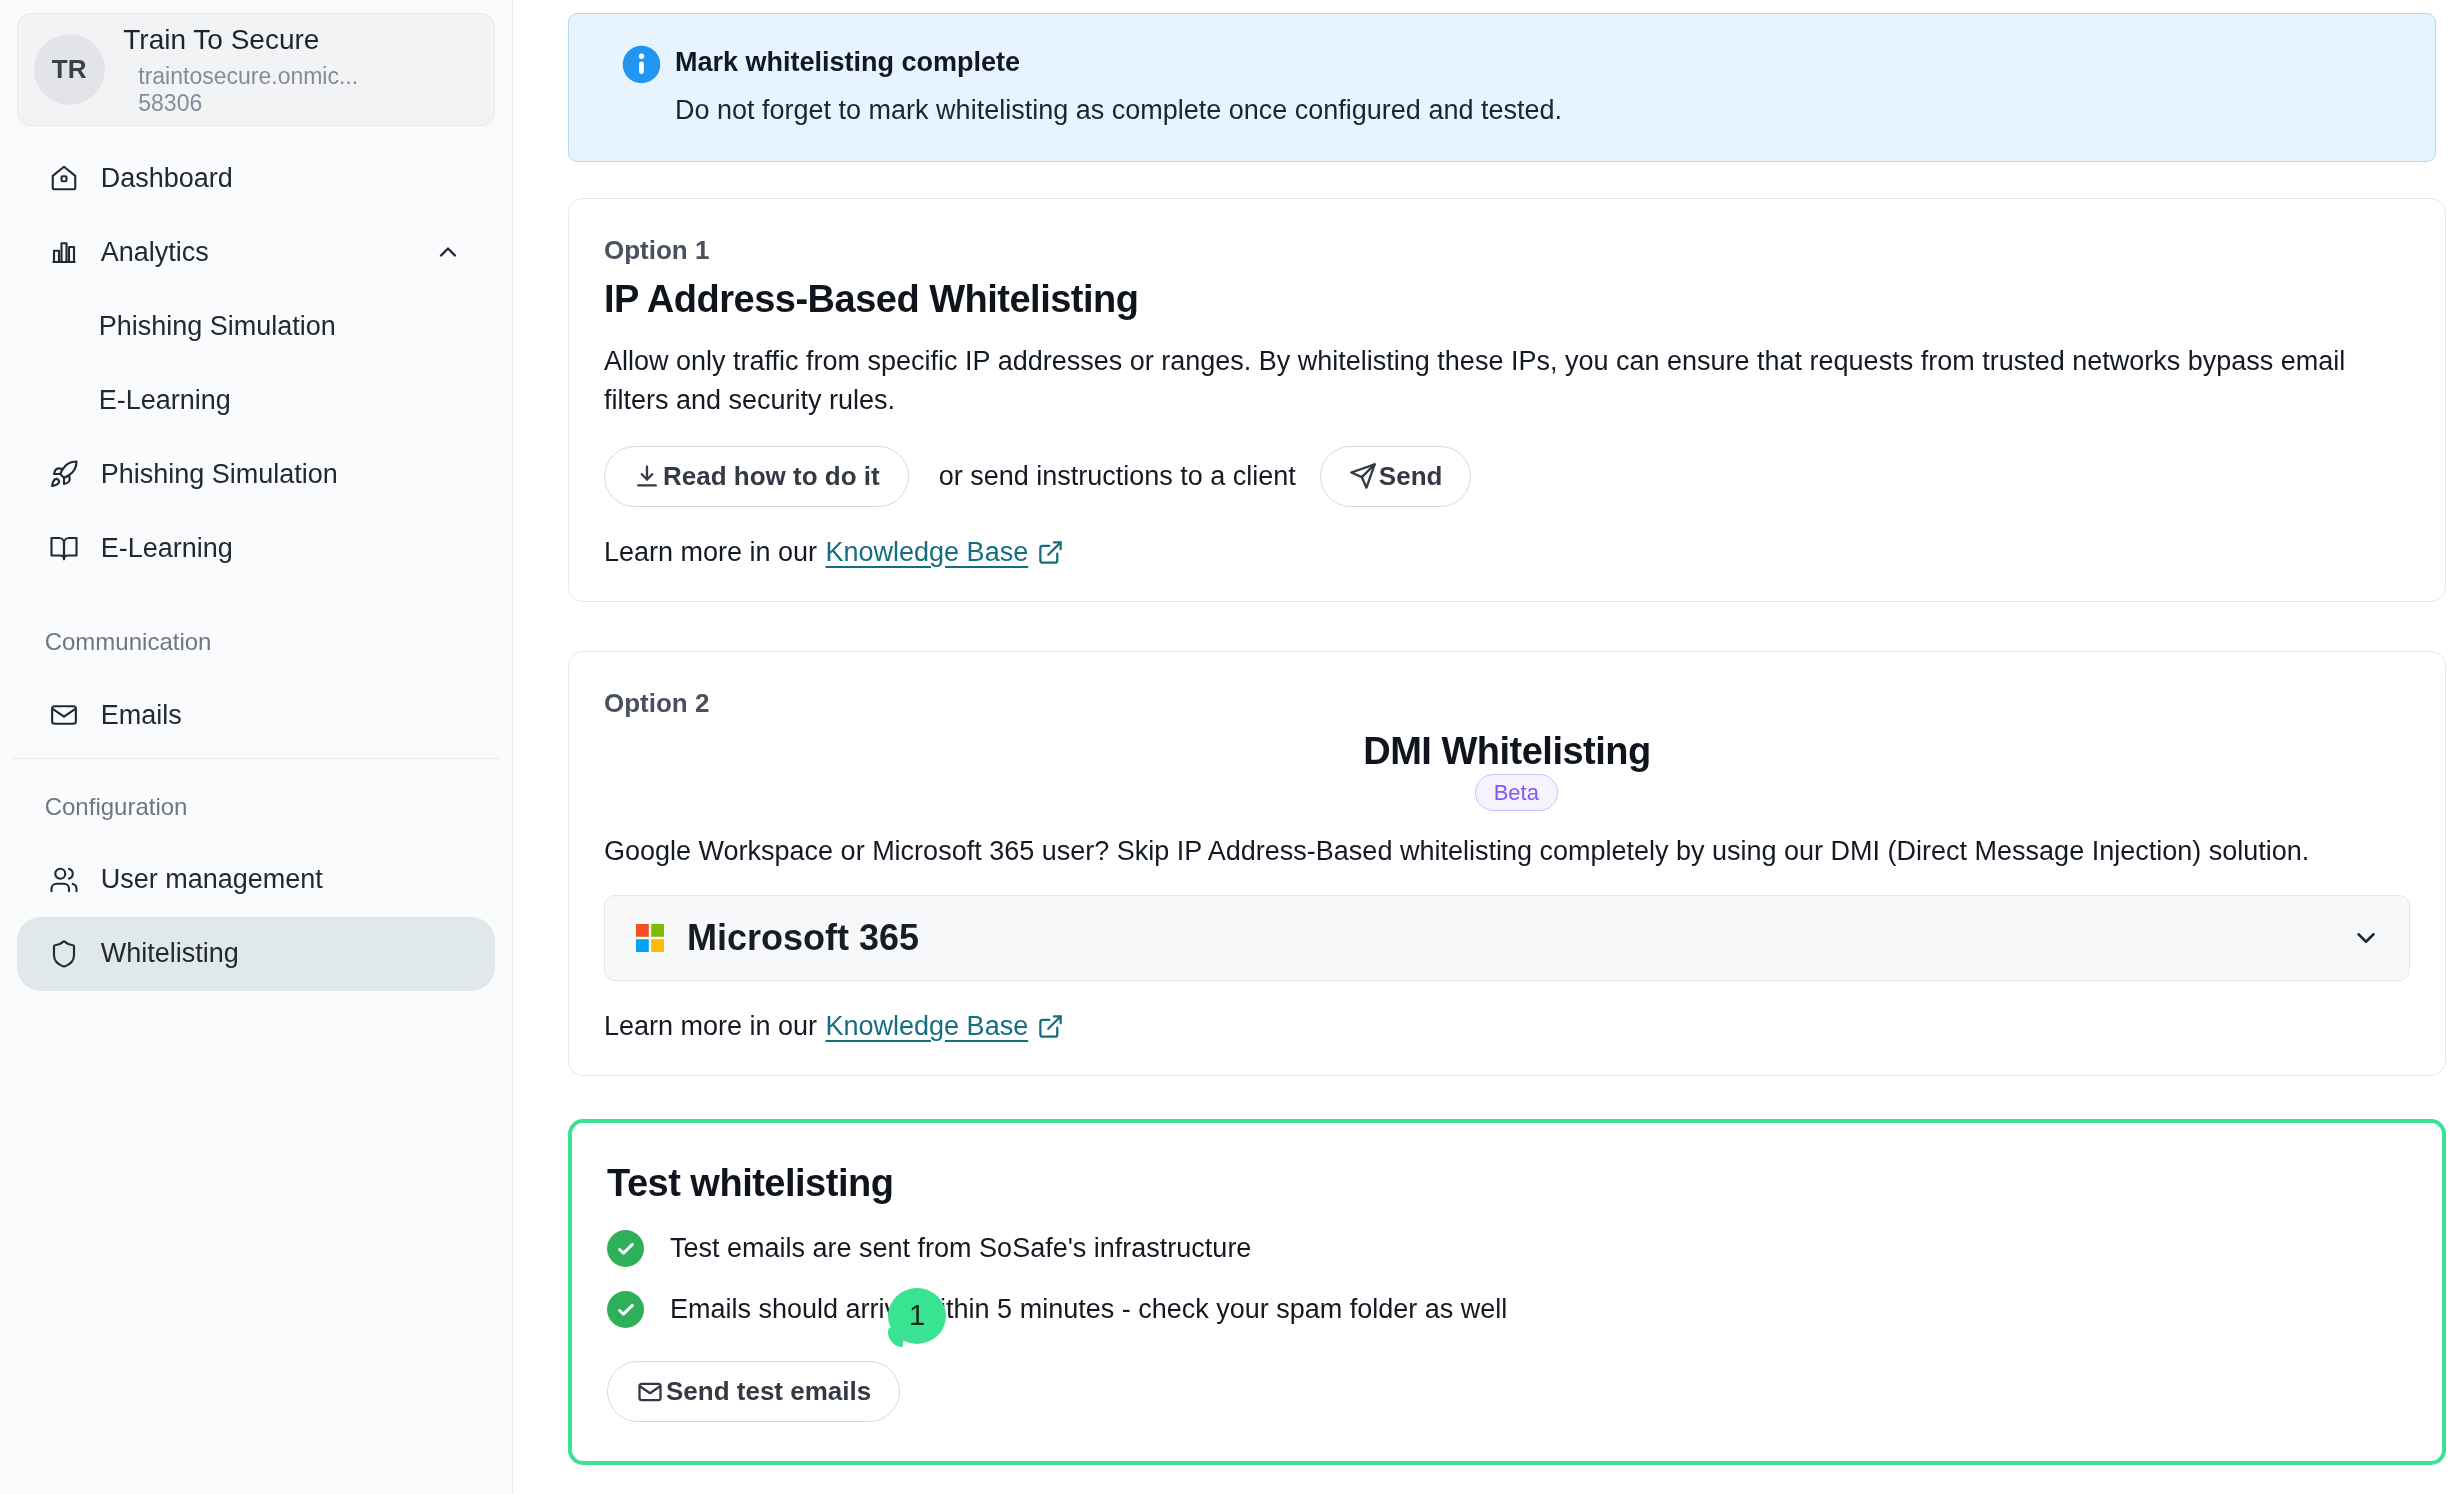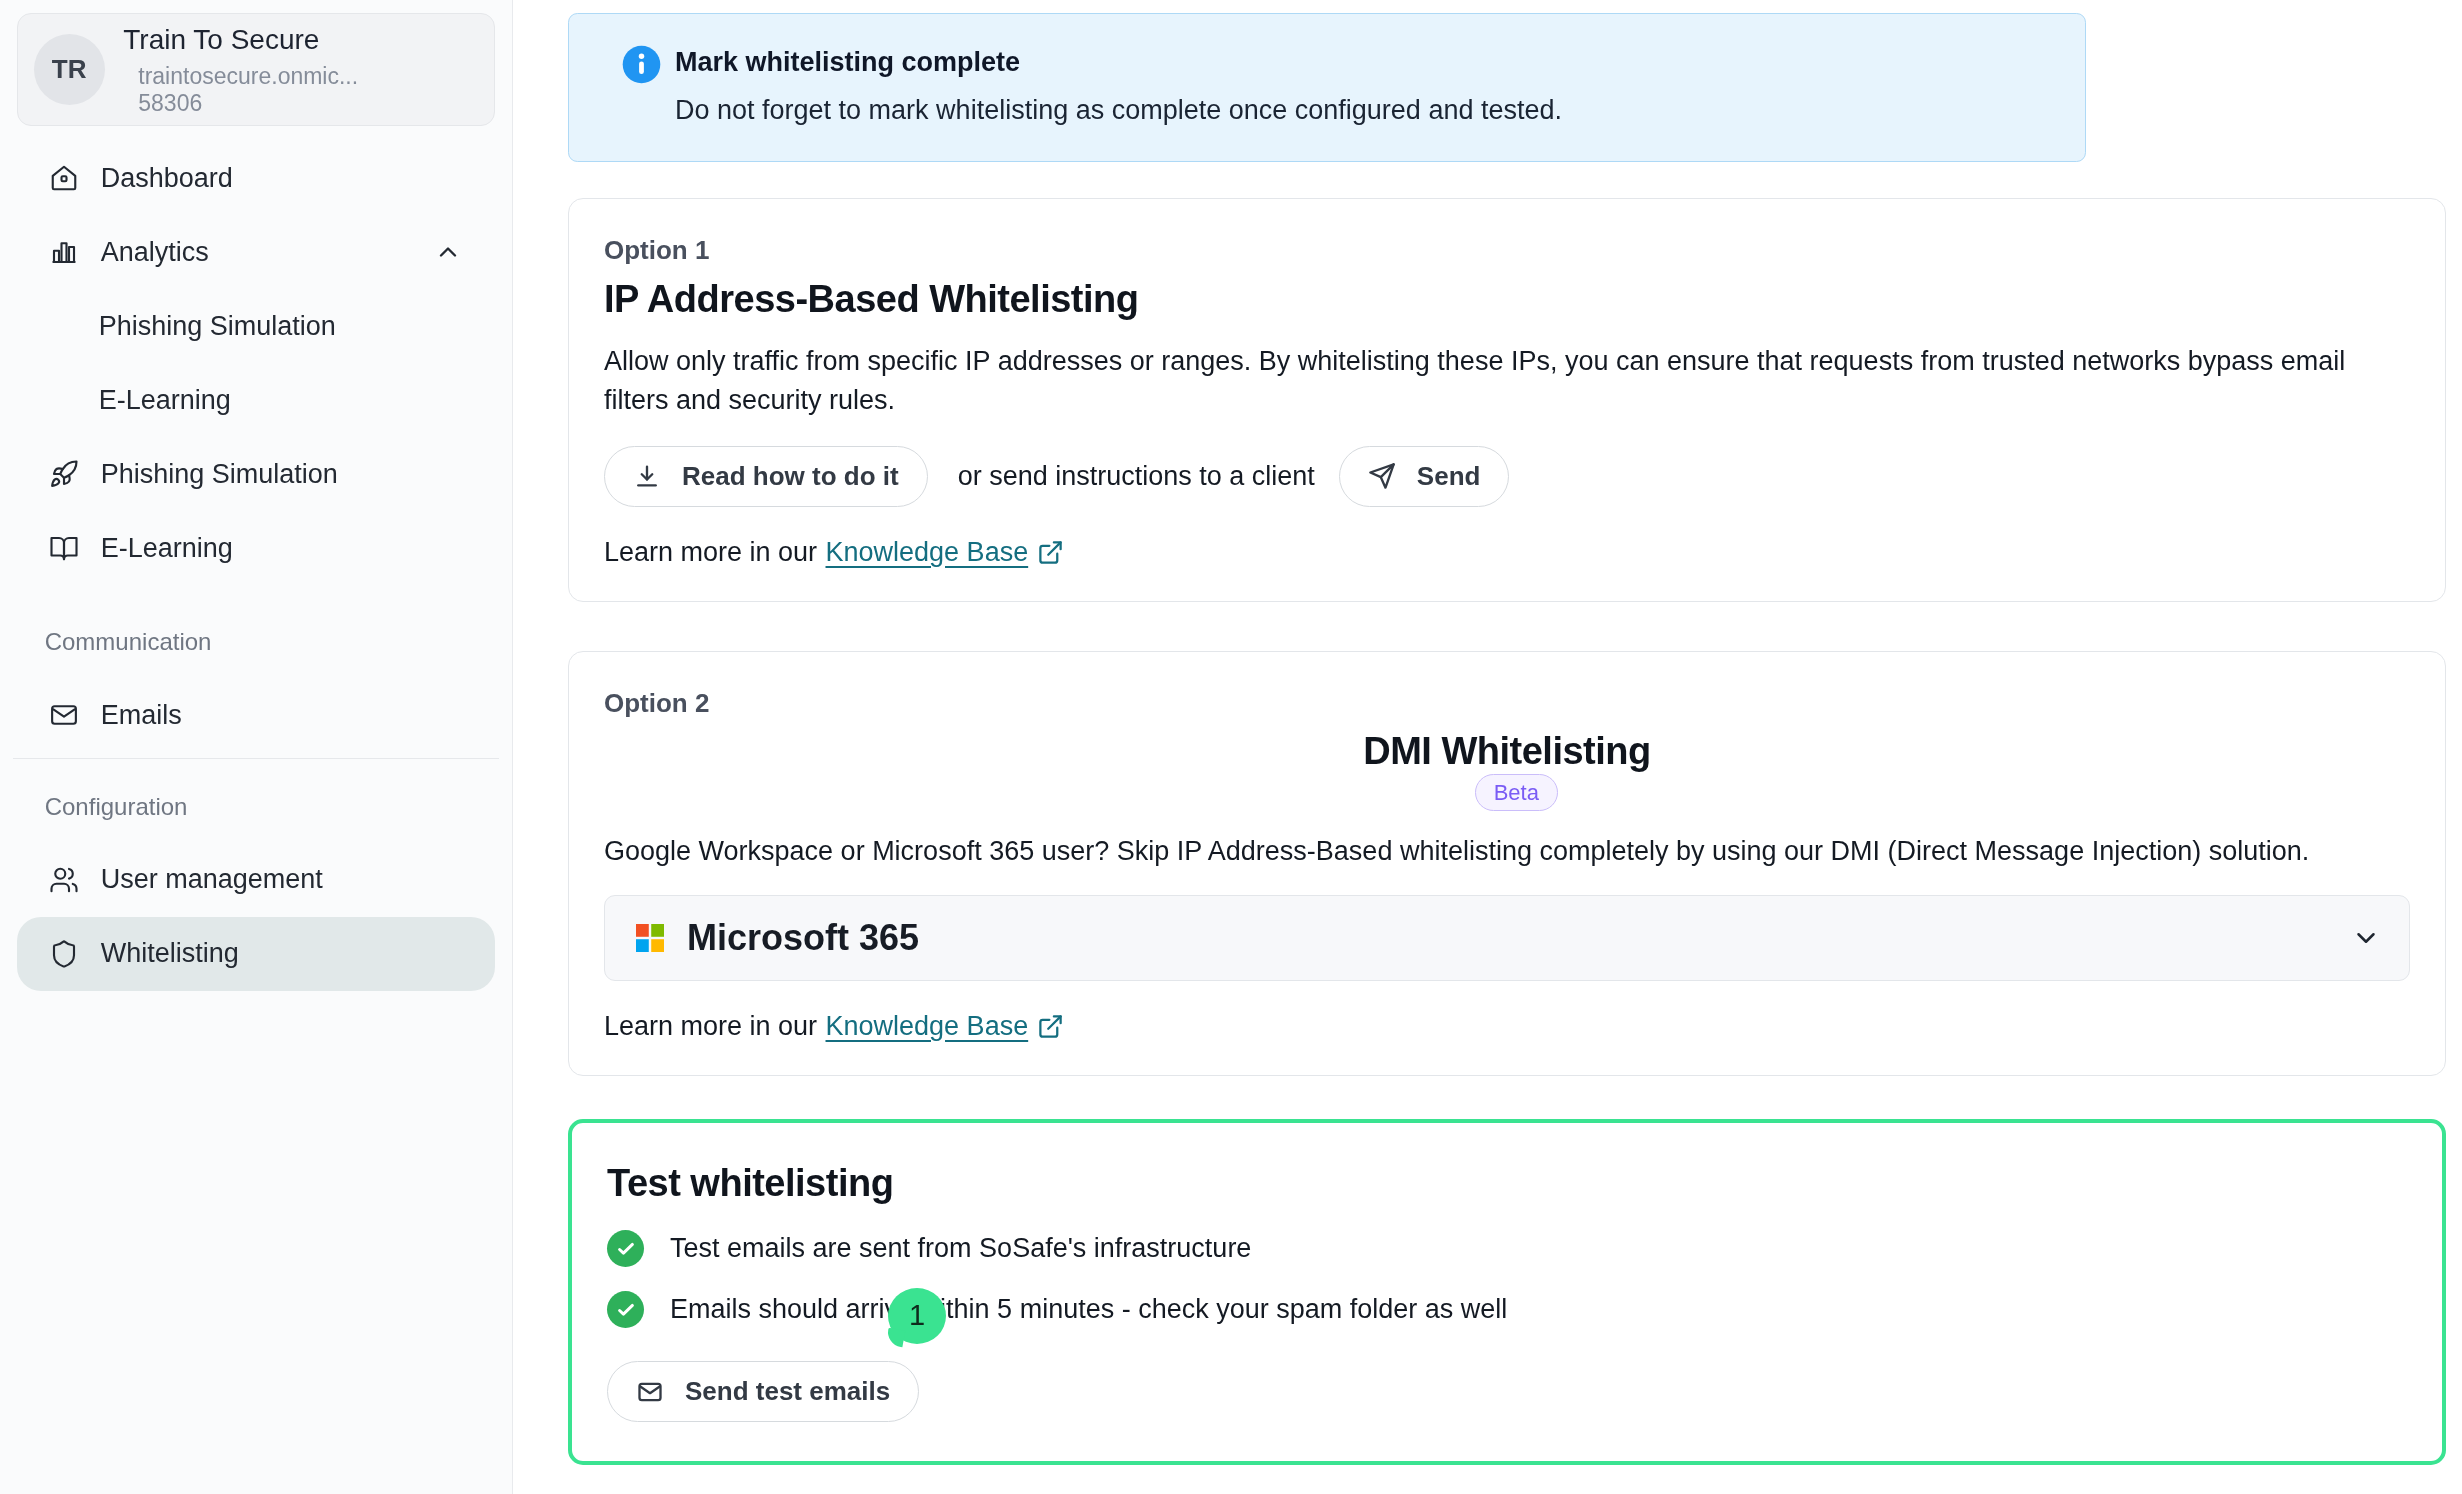--- a/index.html
+++ b/index.html
@@ -29,37 +29,37 @@
   .nav-item.selected { background:#e1e8e9; }
   .nav-item .spacer { flex:1; }
   .chev { width:28px; height:28px; color:#232932; }
 
   .section-label { font-size:24px; color:#6f7682; margin:43px 0 22px 28px; height:28px; line-height:28px; }
   .section-label.cfg { margin-top:34px; }
   .side-divider { border:none; border-top:1.9px solid #e6e8eb; margin:5.6px -3.7px 0 -3.7px; }
 
   
   .main { flex:1; padding:13px 16.7px 0 55px; }
-  .banner { width:1518px; background:#e7f4fd; border:1.9px solid #aed9f6; border-radius:9.3px;
+  .banner { width:1868px; background:#e7f4fd; border:1.9px solid #aed9f6; border-radius:9.3px;
     display:flex; align-items:flex-start; padding:28px 37px 32px 52px; margin-bottom:36px; }
   .banner-icon { width:41px; height:41px; flex:0 0 auto; margin-top:1.9px; }
   .banner-text { margin-left:13px; }
   .banner-title { font-size:27px; font-weight:700; color:#0f1728; line-height:41px; }
   .banner-desc { font-size:27px; color:#1a2433; margin-top:9.3px; line-height:37px; }
 
   .card { width:1878px; background:#fff; border:1.9px solid #e3e6ea; border-radius:15px;
     padding:35px 35px 33px 35px; }
   .card.option1 { margin-bottom:49px; }
   .card.option2 { margin-bottom:43px; }
   .eyebrow { font-size:26px; font-weight:700; color:#49505e; line-height:32px; }
   .card h1 { font-size:38px; font-weight:700; color:#10151d; letter-spacing:-0.5px; line-height:46px; margin-top:9.3px; }
   .card .desc { font-size:27px; color:#141a23; line-height:39px; margin-top:20.4px; }
 
   .btn-row { display:flex; align-items:center; margin-top:26px; }
-  .btn { display:inline-flex; align-items:center; gap:21px; height:61px; padding:0 28px;
+  .btn { display:inline-flex; align-items:center; gap:2px; height:61px; padding:0 28px;
     border:1.9px solid #d6dade; border-radius:32px; background:#fff; cursor:pointer;
     font-size:26px; font-weight:700; color:#333a44; font-family:inherit; }
   .btn .bicon { width:28px; height:28px; color:#333a44; }
   .or-text { font-size:27px; color:#141a23; margin:0 24px 0 30px; }
 
   .learn-row { margin-top:30px; font-size:27px; color:#141a23; display:flex; align-items:center; }
   .kb-link { color:#146e80; text-decoration:underline; text-underline-offset:4.6px; margin-left:8.4px; cursor:pointer; }
   .ext-icon { width:27px; height:27px; color:#146e80; margin-left:9.3px; }
 
   .title-row { display:flex; align-items:center; margin-top:9.3px;flex-direction:column; }

